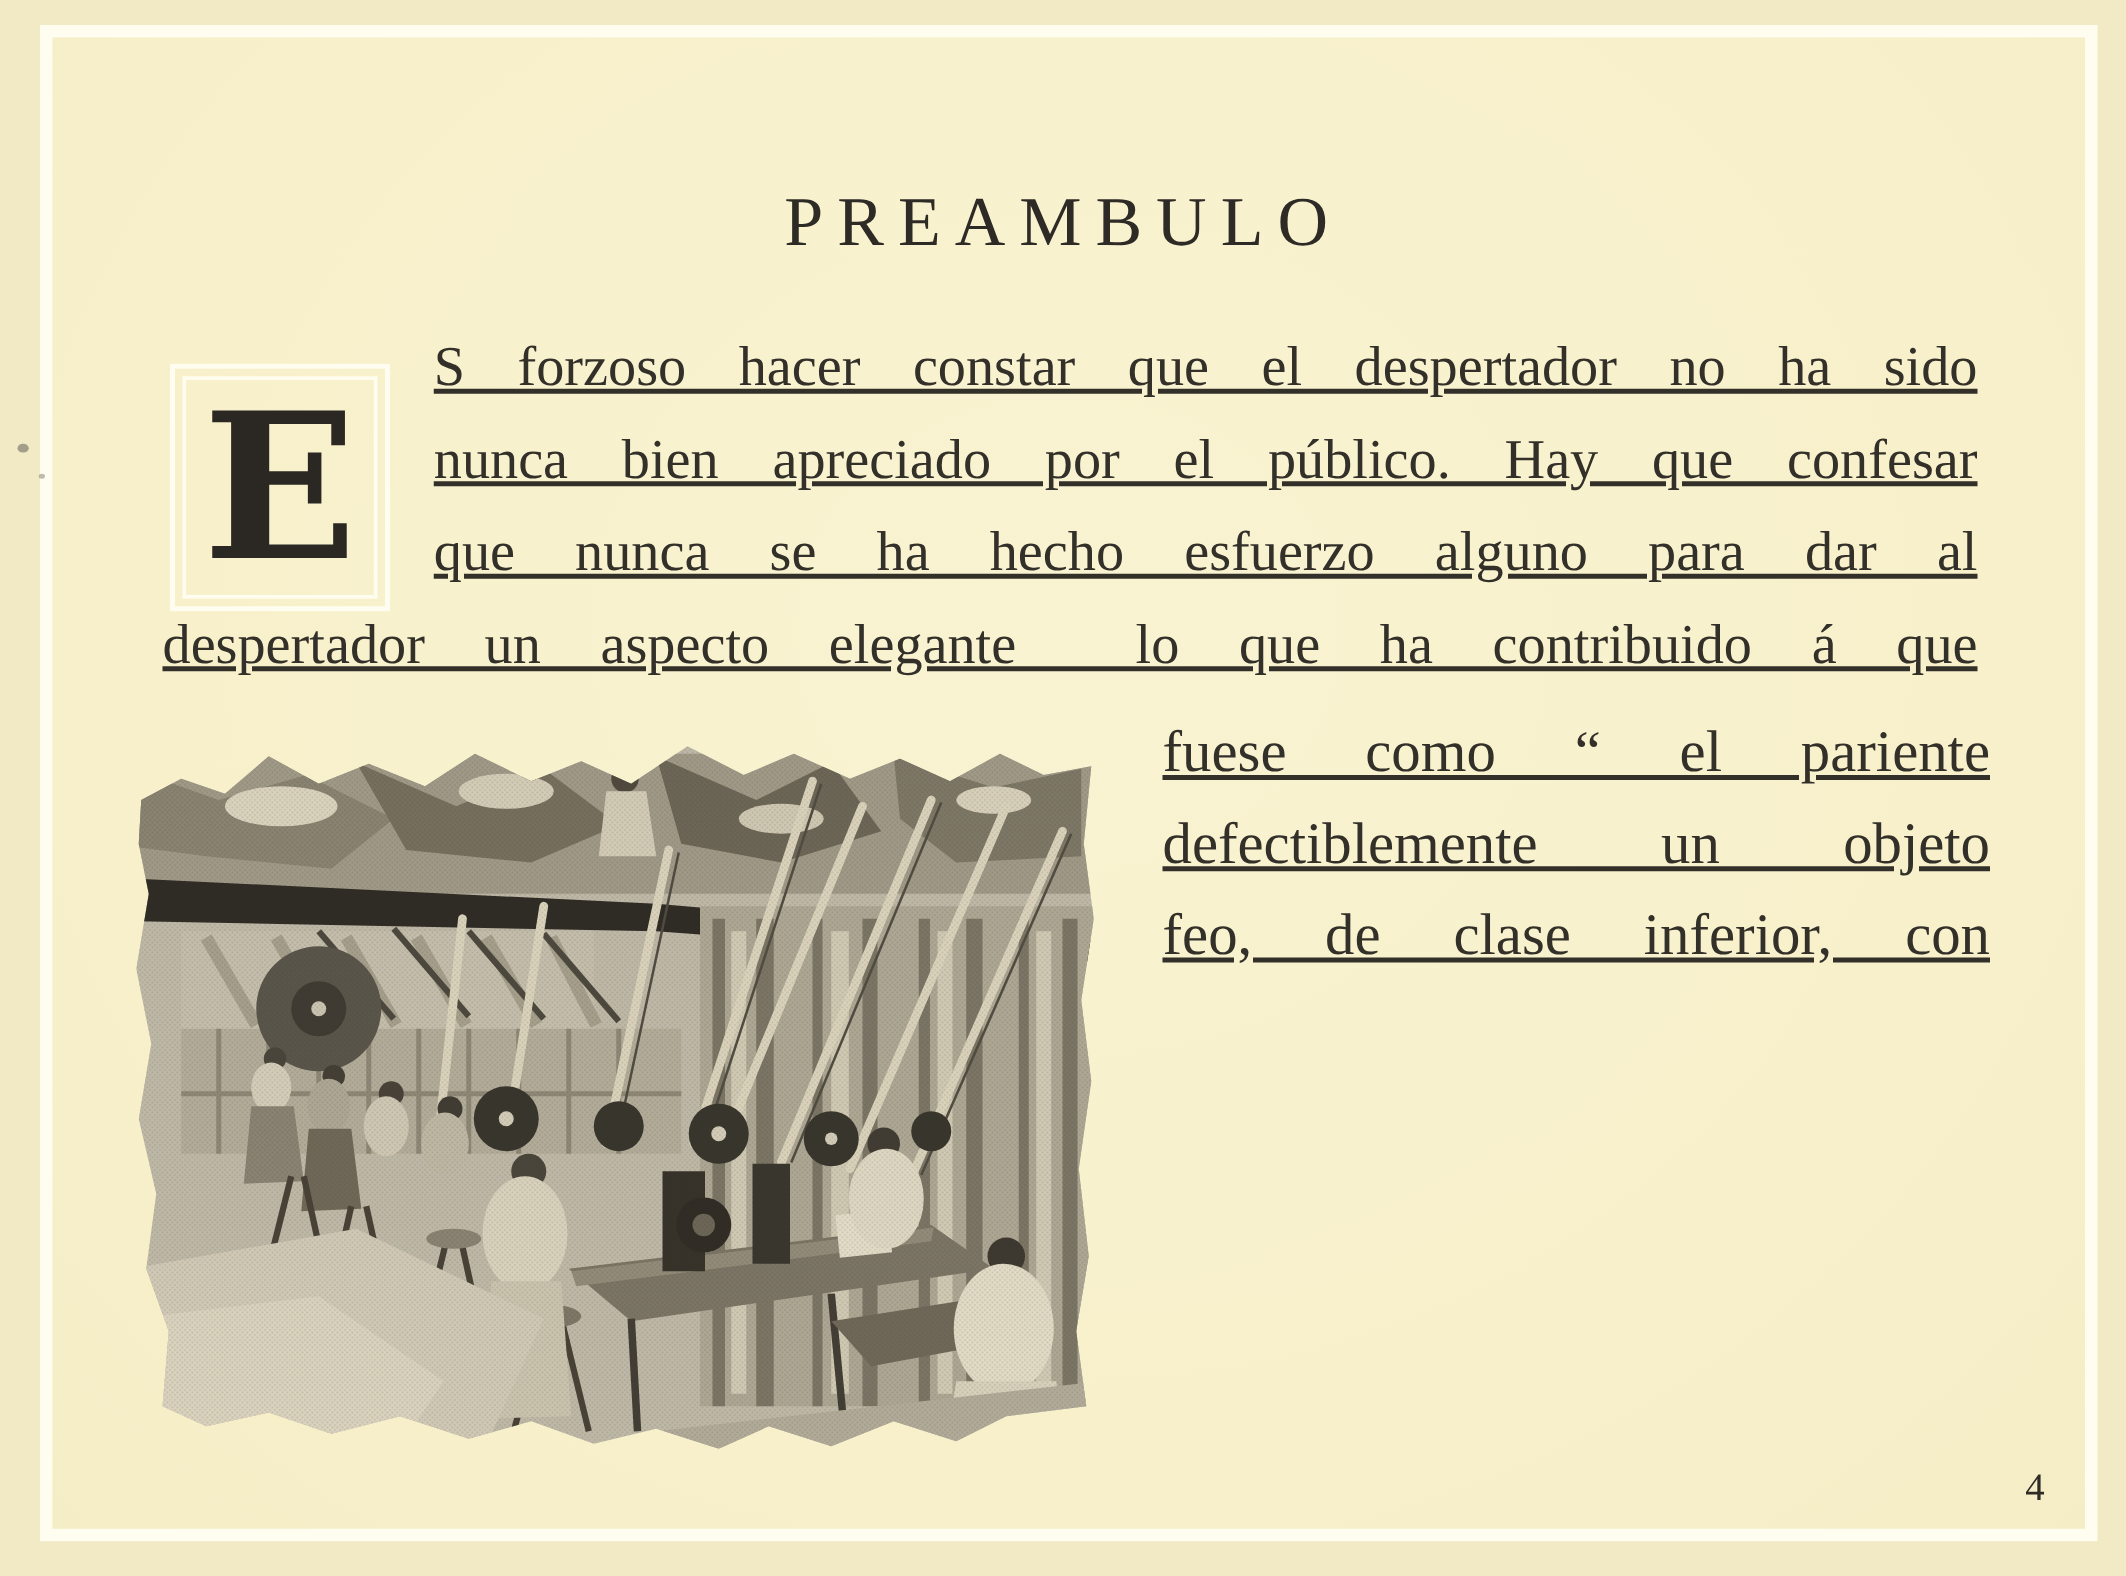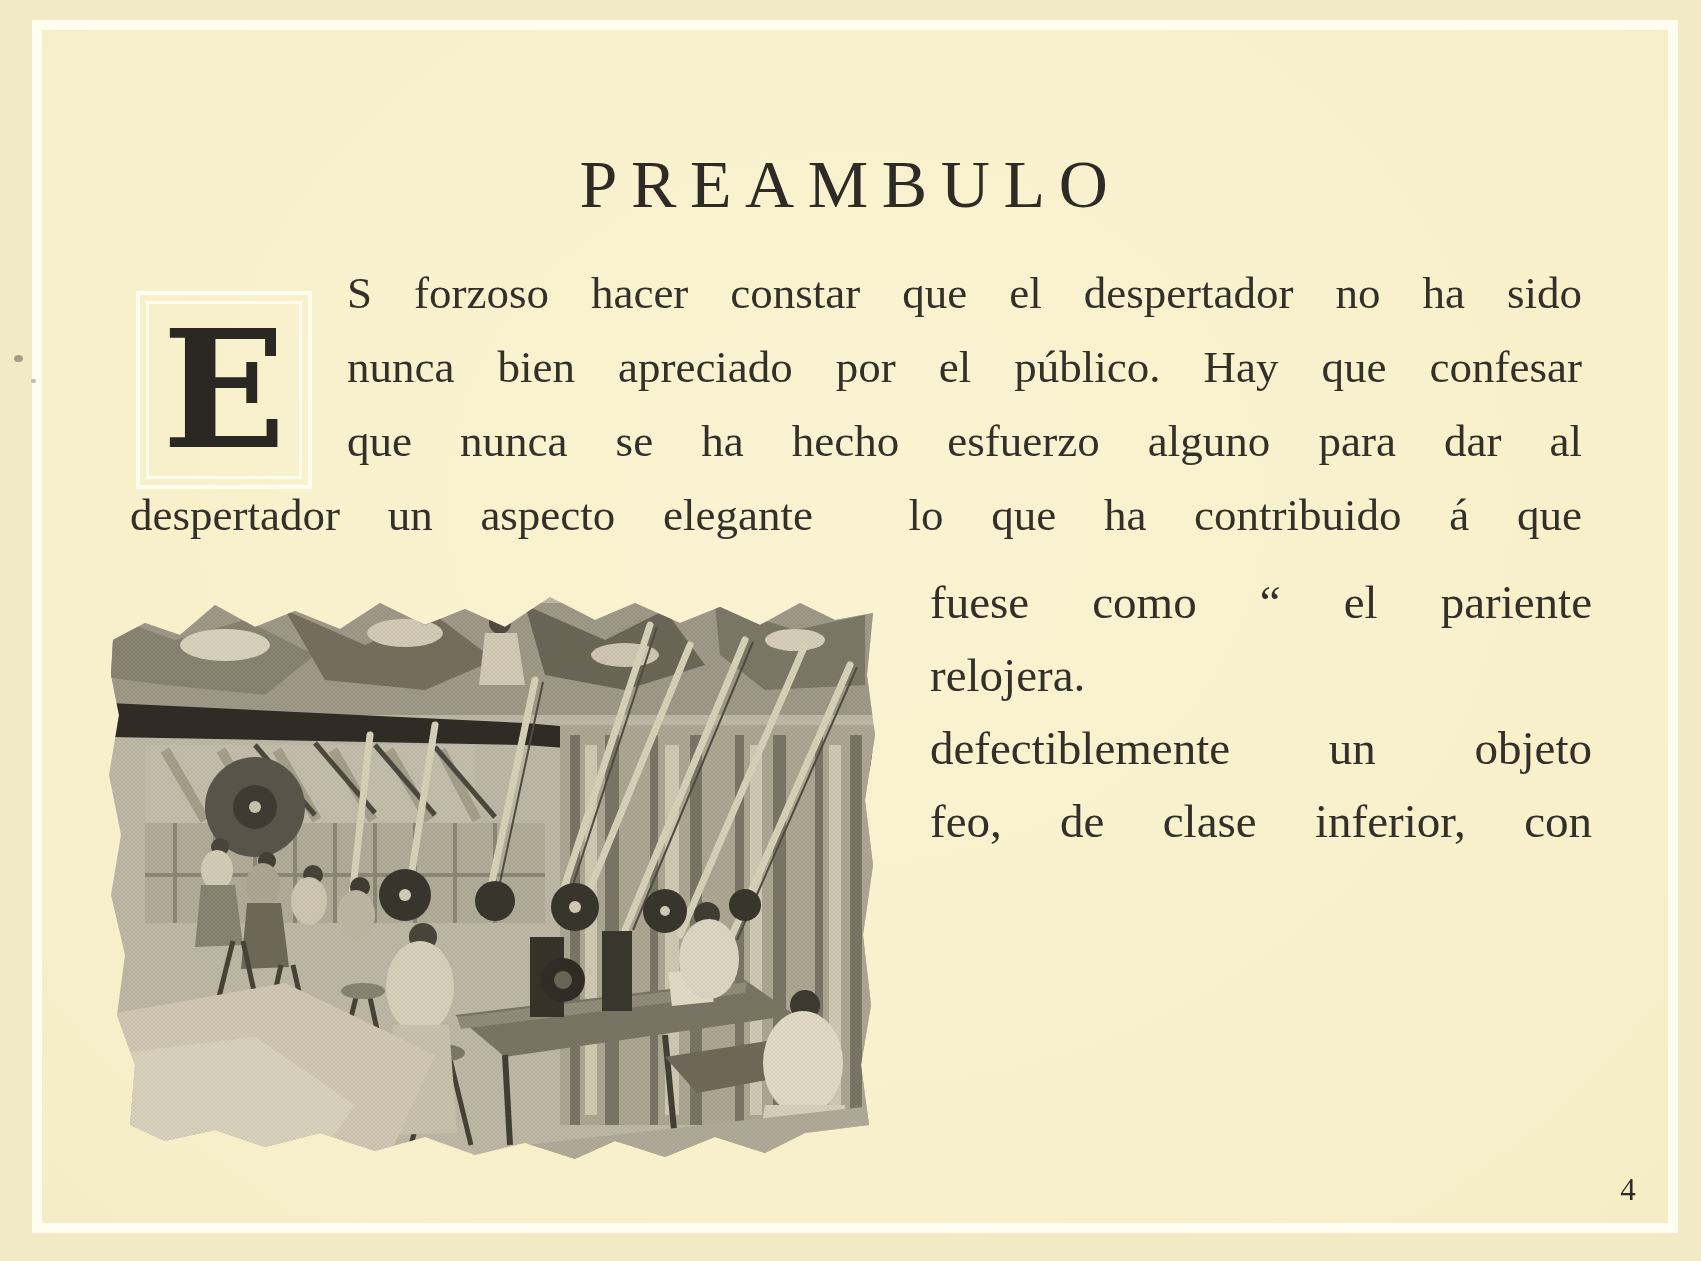--- a/index.html
+++ b/index.html
@@ -3,32 +3,32 @@
 <meta charset="utf-8">
 <style>
   html,body{margin:0;padding:0;background:#e8e2c4;}
   .page{position:relative;width:1701px;height:1261px;background:#f1eac5;
         font-family:"Liberation Serif",serif;color:#33302a;overflow:hidden;}
   .inner-paper{position:absolute;left:42px;top:30px;right:33px;bottom:38px;
         background:radial-gradient(ellipse at 50% 40%, #f9f3d2 0%, #f7f0ca 70%, #f4edc6 100%);}
   .frame-line{position:absolute;left:32px;top:20px;right:23px;bottom:28px;
         border:10px solid #fefdf0;pointer-events:none;}
   .title{position:absolute;top:150px;left:0;width:100%;text-align:center;
-        font-size:68px;line-height:1;letter-spacing:0.2em;color:#2e2b26;}
+        font-size:56px;line-height:1;letter-spacing:0.2em;color:#2e2b26;}
   .dropcap-frame{position:absolute;left:136px;top:291px;width:176px;height:198px;
         border:4px solid rgba(255,253,240,.95);box-sizing:border-box;}
   .dropcap-frame-inner{position:absolute;inset:6px;border:3px solid rgba(255,253,240,.95);
         display:flex;align-items:center;justify-content:center;}
   .dropcap{font-family:"DejaVu Serif",serif;font-weight:bold;font-size:162px;
         line-height:1;color:#2b2823;}
   .lead{position:absolute;left:130px;top:256px;width:1452px;font-size:45px;line-height:74px;}
   .lead .line{height:74px;}
   .rcol{position:absolute;left:930px;top:566px;width:662px;font-size:47px;line-height:73px;}
   .rcol .line{height:73px;}
-  .jl{text-align:justify;text-align-last:justify;}
+  .jl{text-align:justify;text-align-last:justify;text-decoration:underline;}
   .endl{text-align:left;text-align-last:left;}
   .m{margin-left:217px;}
   .indl{text-indent:46px;}
   .pageno{position:absolute;left:1598px;top:1172px;width:60px;text-align:center;font-size:31px;color:#2f2c27;}
   .photo{position:absolute;left:105px;top:585px;width:775px;height:580px;}
   .speck1{position:absolute;left:14px;top:355px;width:9px;height:7px;background:#7a756a;border-radius:50%;opacity:.65;}
   .speck2{position:absolute;left:31px;top:379px;width:5px;height:4px;background:#8a857a;border-radius:50%;opacity:.55;}
 </style>
 </head>
 <body>
@@ -223,19 +223,18 @@
       <polygon points="0,470 150,452 250,520 210,580 0,580" fill="#e0d9c5"></polygon>
       <polygon points="420,560 775,520 775,580 420,580" fill="#b5af9e"></polygon>
 
       <rect x="0" y="0" width="775" height="580" fill="url(#ht)"></rect>
       <rect x="0" y="0" width="775" height="580" fill="#8a7a50" opacity="0.06"></rect>
     </g>
   </svg>
 
   <div class="rcol">
     <div class="line jl">fuese como “ el pariente</div>
-    <div class="line endl">relojera.</div>
     <div class="line jl">defectiblemente un objeto</div>
     <div class="line jl">feo, de clase inferior, con</div>
   </div>
 
   <div class="pageno">4</div>
 </div>
 
 </body></html>

